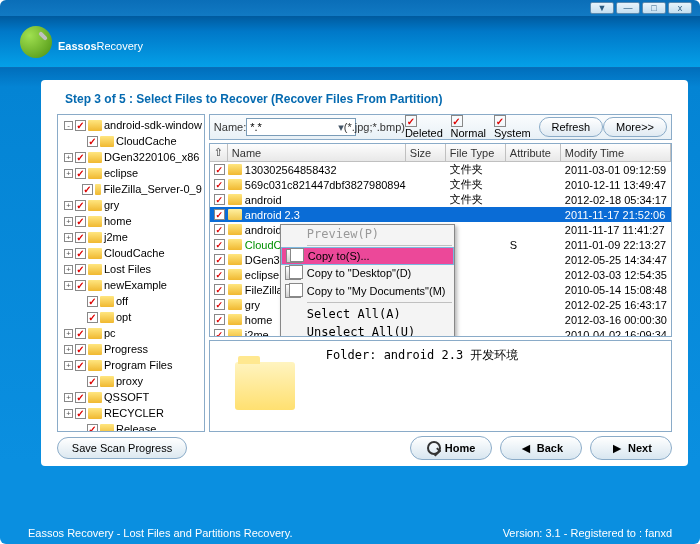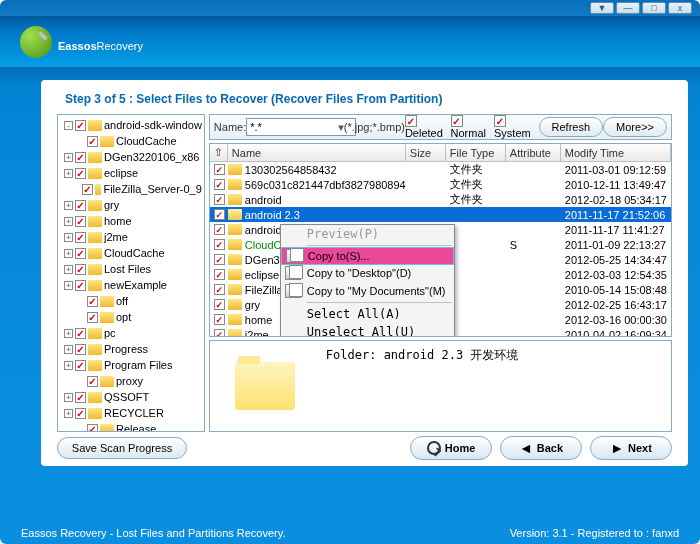--- a/index.html
+++ b/index.html
@@ -87,21 +87,21 @@
 .status-right { padding-left: 6px; color: #333; }
 
 .button-row { display: flex; justify-content: space-between; align-items: center; height: 32px; }
 .save-btn { height: 22px; width: 130px; border: 1px solid #8aabc8; border-radius: 11px; background: linear-gradient(to bottom, #fff, #dce8f0); cursor: pointer; }
 .nav-buttons { display: flex; gap: 8px; }
 .nav-btn { height: 24px; width: 82px; border: 1px solid #8aabc8; border-radius: 12px; background: linear-gradient(to bottom, #fff, #d8e6f0); cursor: pointer; display: flex; align-items: center; justify-content: center; gap: 4px; font-weight: bold; font-size: 12px; }
 .nav-arrow { font-size: 14px; font-weight: bold; }
 .nav-home-icon { width: 14px; height: 14px; border: 2px solid #333; border-radius: 50%; position: relative; }
 .nav-home-icon::after { content: ''; position: absolute; top: 5px; left: 5px; width: 3px; height: 6px; border-right: 2px solid #333; border-top: 2px solid #333; transform: rotate(45deg); }
 
-.footer { position: absolute; bottom: 0; left: 0; right: 0; height: 22px; display: flex; justify-content: space-between; align-items: center; padding: 0 21px; color: #fff; font-size: 11px; }
+.footer { position: absolute; bottom: 0; left: 0; right: 0; height: 22px; display: flex; justify-content: space-between; align-items: center; padding: 0 28px; color: #fff; font-size: 11px; }
 </style>
 </head>
 <body>
 
 <div class="window">
 
   <div class="titlebar">
     <div class="tb-btn">▼</div>
     <div class="tb-btn">—</div>
     <div class="tb-btn">□</div>

